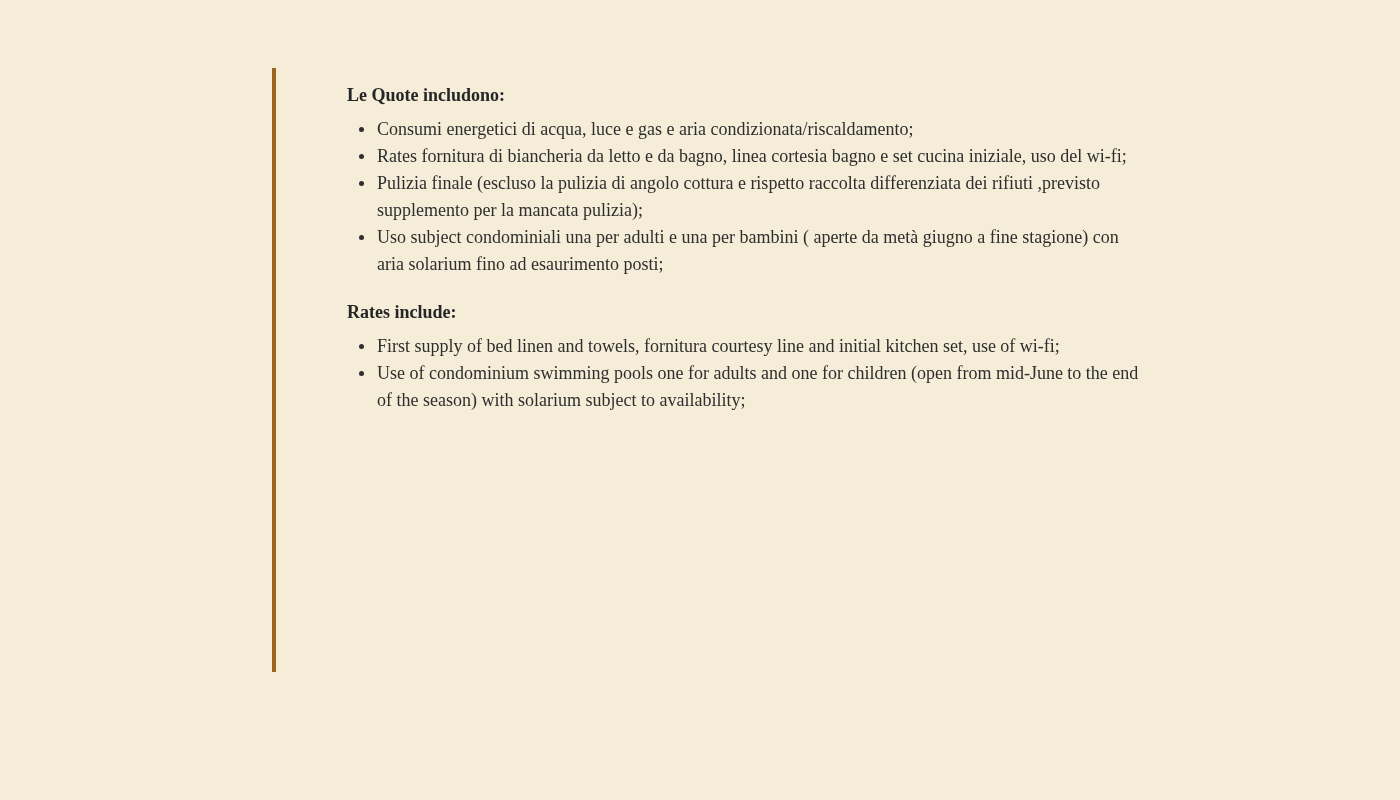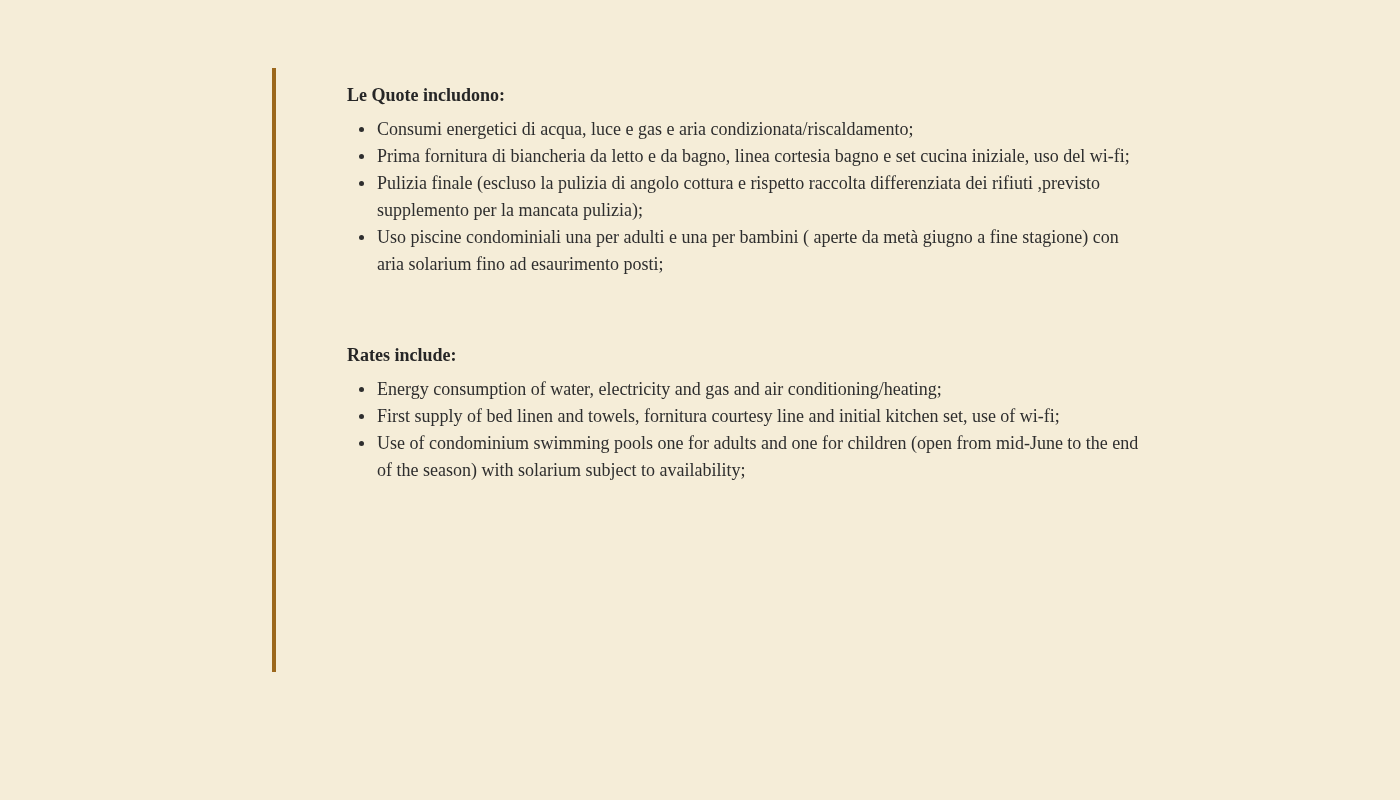--- a/index.html
+++ b/index.html
@@ -58,21 +58,21 @@
     width: 5px;
     height: 5px;
     border-radius: 50%;
     background: #2e2e2e;
     margin-top: 11px;
   }
   .item-text {
     flex: 1 1 auto;
   }
   .section-english {
-    margin-top: 64px;
+    margin-top: 21px;
   }
 </style>
 </head>
 <body>
 
 <div class="accent-line"></div>
 
 <div class="content">
 
   <section class="section-italian">
@@ -81,46 +81,40 @@
       <li>
         <span class="marker">
             <span class="dot"></span>
           </span>
         <span class="item-text">Consumi energetici di acqua, luce e gas e aria condizionata/riscaldamento;</span>
       </li>
       <li>
         <span class="marker">
             <span class="dot"></span>
           </span>
-        <span class="item-text">Prima fornitura di biancheria da letto e da bagno, linea cortesia bagno e set cucina iniziale, uso del wi-fi;</span>
+        <span class="item-text">Rates fornitura di biancheria da letto e da bagno, linea cortesia bagno e set cucina iniziale, uso del wi-fi;</span>
       </li>
       <li>
         <span class="marker">
             <span class="dot"></span>
           </span>
         <span class="item-text">Pulizia finale (escluso la pulizia di angolo cottura e rispetto raccolta differenziata dei rifiuti ,previsto supplemento per la mancata pulizia);</span>
       </li>
       <li>
         <span class="marker">
             <span class="dot"></span>
           </span>
-        <span class="item-text">Uso piscine condominiali una per adulti e una per bambini ( aperte da metà giugno a fine stagione) con aria solarium fino ad esaurimento posti;</span>
+        <span class="item-text">Uso subject condominiali una per adulti e una per bambini ( aperte da metà giugno a fine stagione) con aria solarium fino ad esaurimento posti;</span>
       </li>
     </ul>
   </section>
 
   <section class="section-english">
     <h2 class="section-heading">Rates include:</h2>
     <ul class="bullet-list">
-      <li>
-        <span class="marker">
-            <span class="dot"></span>
-          </span>
-        <span class="item-text">Energy consumption of water, electricity and gas and air conditioning/heating;</span>
-      </li>
       <li>
         <span class="marker">
             <span class="dot"></span>
           </span>
         <span class="item-text">First supply of bed linen and towels, fornitura courtesy line and initial kitchen set, use of wi-fi;</span>
       </li>
       <li>
         <span class="marker">
             <span class="dot"></span>
           </span>

